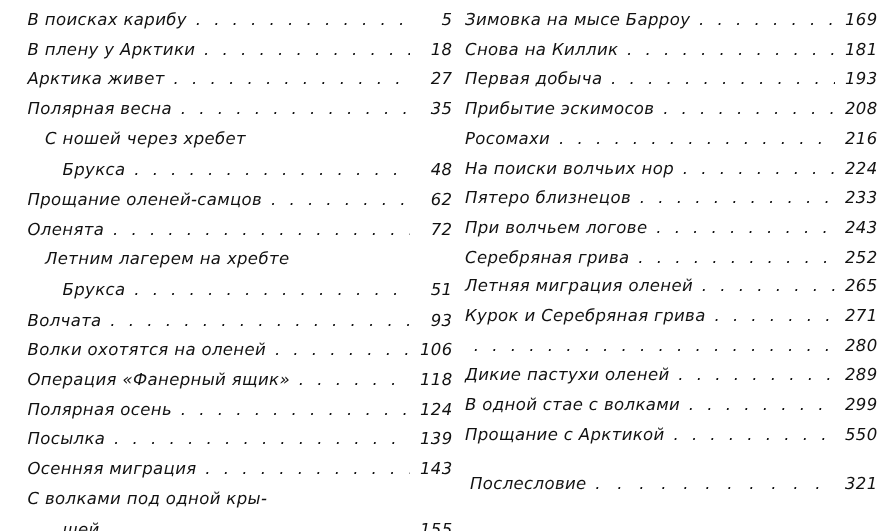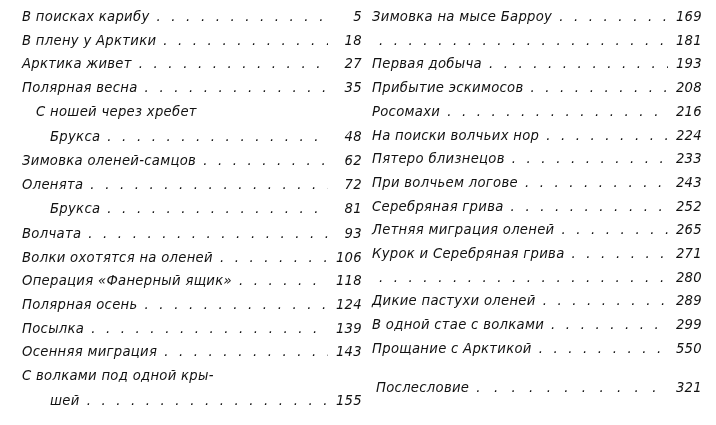--- a/index.html
+++ b/index.html
@@ -126,35 +126,38 @@
     <div class="toc-entry indent">
       <span class="entry-title">С ношей через хребет</span>
     </div>
     <div class="cont-line">
       <span class="entry-title">Брукса</span>
       <span class="leaders">. . . . . . . . . . . . . . . . . . . . . . . . . . . .</span>
       <span class="page-num">48</span>
     </div>
 
     <div class="toc-entry">
-      <span class="entry-title">Зимовка оленей-самцов</span>
+      <span class="entry-title">Прощание оленей-самцов</span>
       <span class="leaders">. . . . . . . . . . . . . . . . . . . . . . . . . . . .</span>
       <span class="page-num">62</span>
     </div>
 
     <div class="toc-entry">
       <span class="entry-title">Оленята</span>
       <span class="leaders">. . . . . . . . . . . . . . . . . . . . . . . . . . . .</span>
       <span class="page-num">72</span>
     </div>
 
+    <div class="toc-entry indent">
+      <span class="entry-title">Летним лагерем на хребте</span>
+    </div>
     <div class="cont-line">
       <span class="entry-title">Брукса</span>
       <span class="leaders">. . . . . . . . . . . . . . . . . . . . . . . . . . . .</span>
-      <span class="page-num">81</span>
+      <span class="page-num">51</span>
     </div>
 
     <div class="toc-entry">
       <span class="entry-title">Волчата</span>
       <span class="leaders">. . . . . . . . . . . . . . . . . . . . . . . . . . . .</span>
       <span class="page-num">93</span>
     </div>
 
     <div class="toc-entry">
       <span class="entry-title">Волки охотятся на оленей</span>
@@ -199,20 +202,21 @@
 
   <div class="column col-right">
 
     <div class="toc-entry">
       <span class="entry-title">Зимовка на мысе Барроу</span>
       <span class="leaders">. . . . . . . . . . . . . . . . . . . . . . . . . . . .</span>
       <span class="page-num">169</span>
     </div>
 
     <div class="toc-entry">
+      <span class="entry-title">Снова на Киллик</span>
       <span class="leaders">. . . . . . . . . . . . . . . . . . . . . . . . . . . .</span>
       <span class="page-num">181</span>
     </div>
 
     <div class="toc-entry">
       <span class="entry-title">Первая добыча</span>
       <span class="leaders">. . . . . . . . . . . . . . . . . . . . . . . . . . . .</span>
       <span class="page-num">193</span>
     </div>
 

